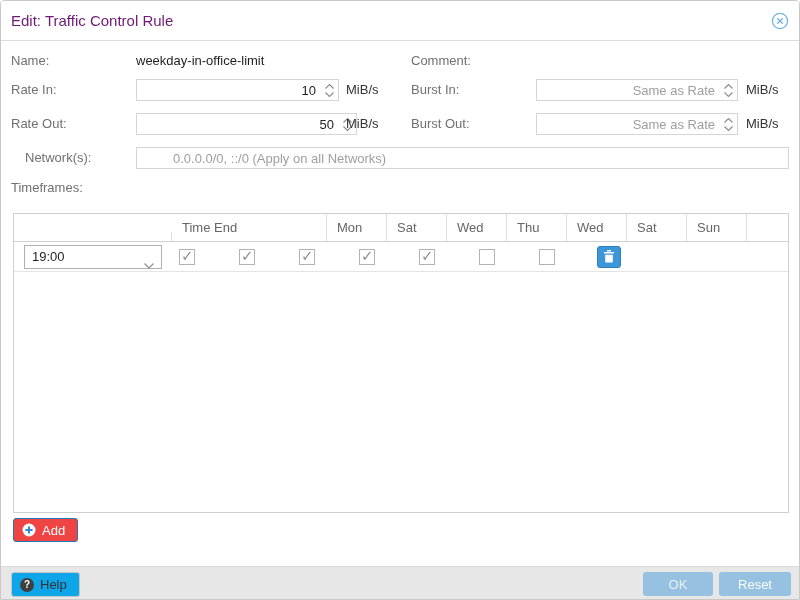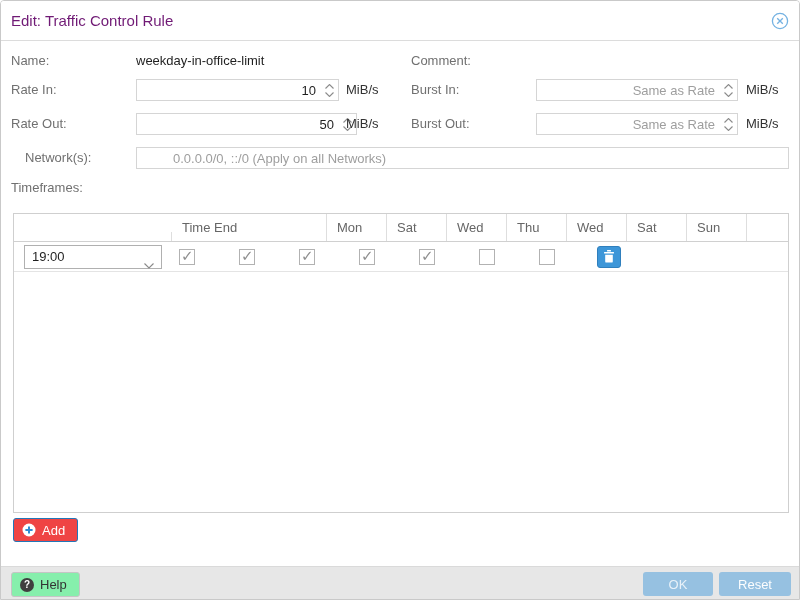--- a/index.html
+++ b/index.html
@@ -41,21 +41,21 @@
   .day-checkbox { margin-left:10px; width:16px; height:16px; border:1px solid #b2b2b2; background:#fff; position:relative; cursor:pointer; }
   .day-checkbox.checked::after { content:"✓"; position:absolute; left:1px; top:-3px; font-size:15px; color:#8f8f8f; }
 
   .trash-button { width:24px; height:22px; background:#3d96d8; border:1px solid #2f7fbd; border-radius:3px; display:flex; align-items:center; justify-content:center; cursor:pointer; margin-left:8px; }
 
   
   .add-button { position:absolute; left:12px; top:517px; height:24px; padding:0 12px 0 8px; background:#ef4444; border:1px solid #2276b8; border-radius:3px; color:#fff; font-size:13px; display:flex; align-items:center; gap:6px; cursor:pointer; }
 
   
   .footer { position:absolute; left:0; top:565px; width:100%; height:35px; background:#e7e7e7; border-top:1px solid #dadada; }
-  .help-button { position:absolute; left:10px; top:5px; height:25px; padding:0 12px 0 8px; background:#86efac; border:1px solid #c5c5c5; border-radius:3px; font-size:13px; color:#333; display:flex; align-items:center; gap:6px; cursor:pointer; }
+  .help-button { position:absolute; left:10px; top:5px; height:25px; padding:0 12px 0 8px; background:#0ea5e9; border:1px solid #c5c5c5; border-radius:3px; font-size:13px; color:#333; display:flex; align-items:center; gap:6px; cursor:pointer; }
   .q-icon { width:14px; height:14px; border-radius:50%; background:#3f3f3f; color:#fff; font-size:10px; font-weight:bold; text-align:center; line-height:14px; display:inline-block; }
   .q-icon::after { content:"?"; }
   .btn-disabled { position:absolute; top:5px; height:24px; border:none; border-radius:3px; background:#96c1e1; font-family:"Liberation Sans","DejaVu Sans",sans-serif; font-size:13px; cursor:default; }
   .ok-button { left:642px; width:70px; color:rgba(255,255,255,0.78); }
   .reset-button { left:718px; width:72px; color:rgba(255,255,255,0.97); }
 </style>
 </head>
 <body>
 
 <div class="dialog">

